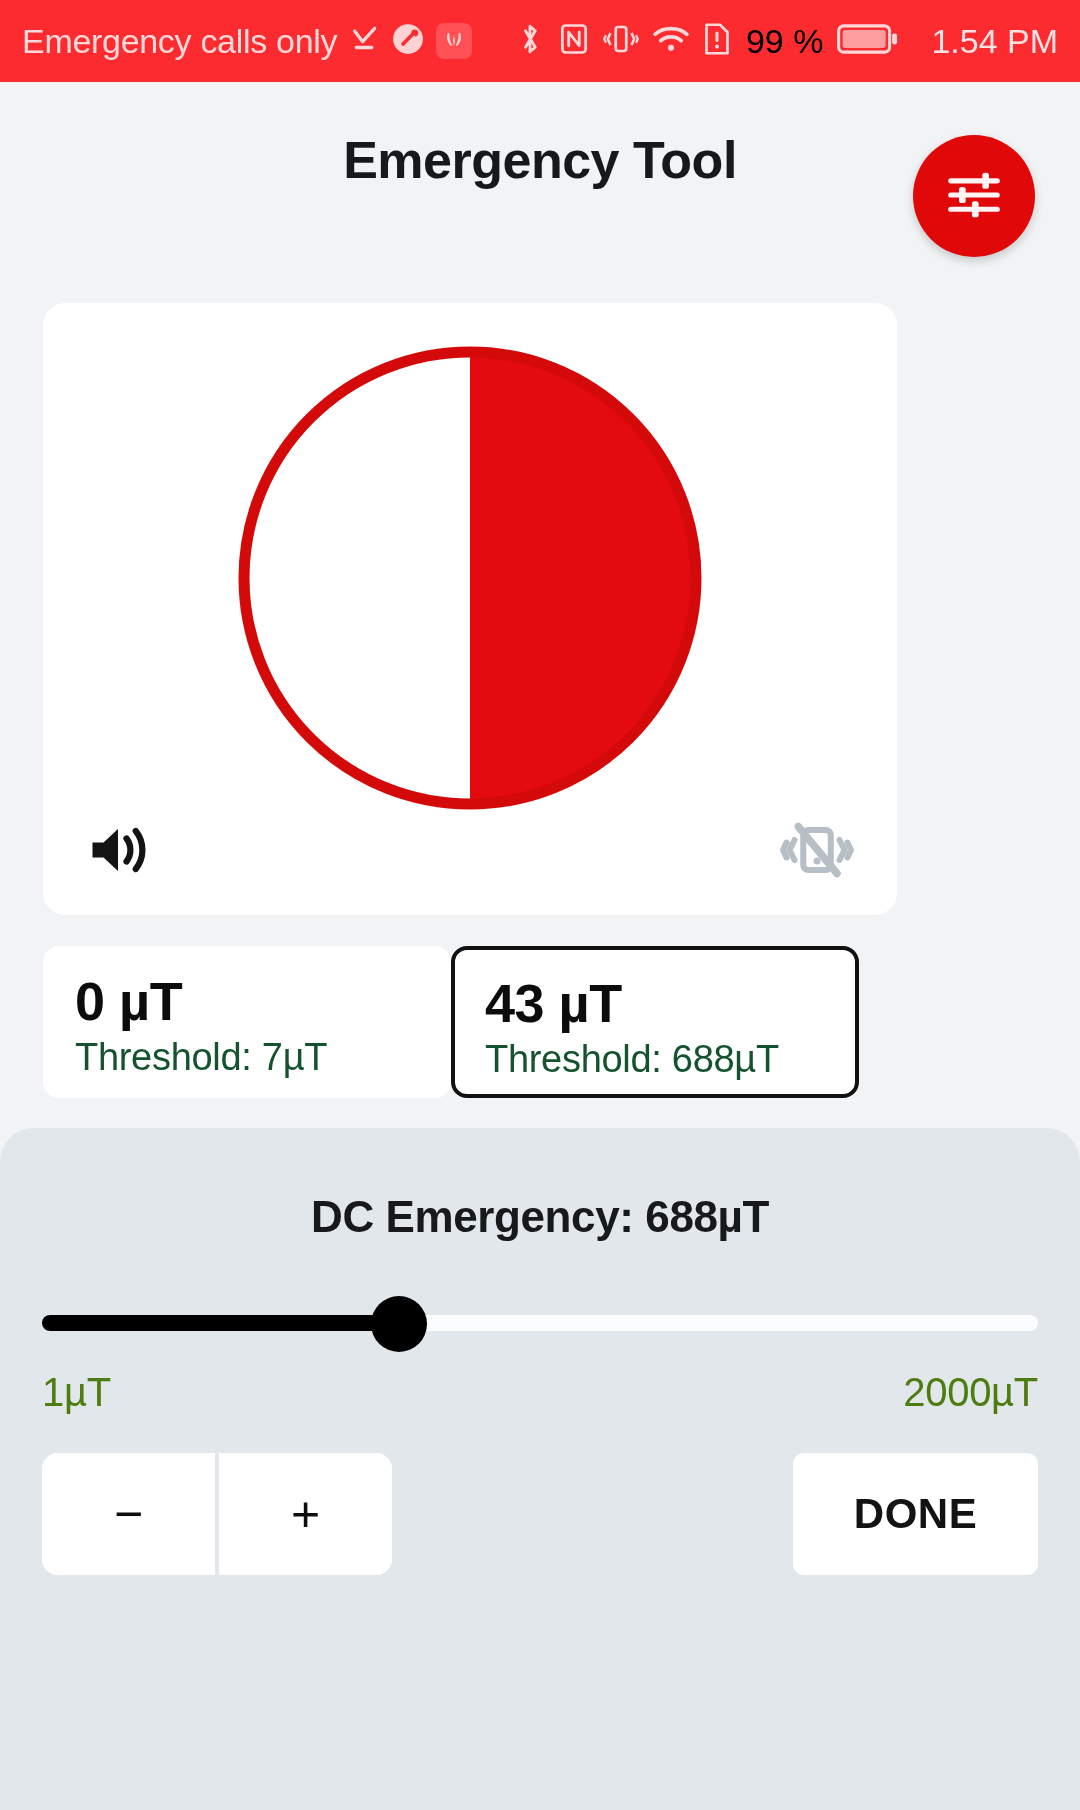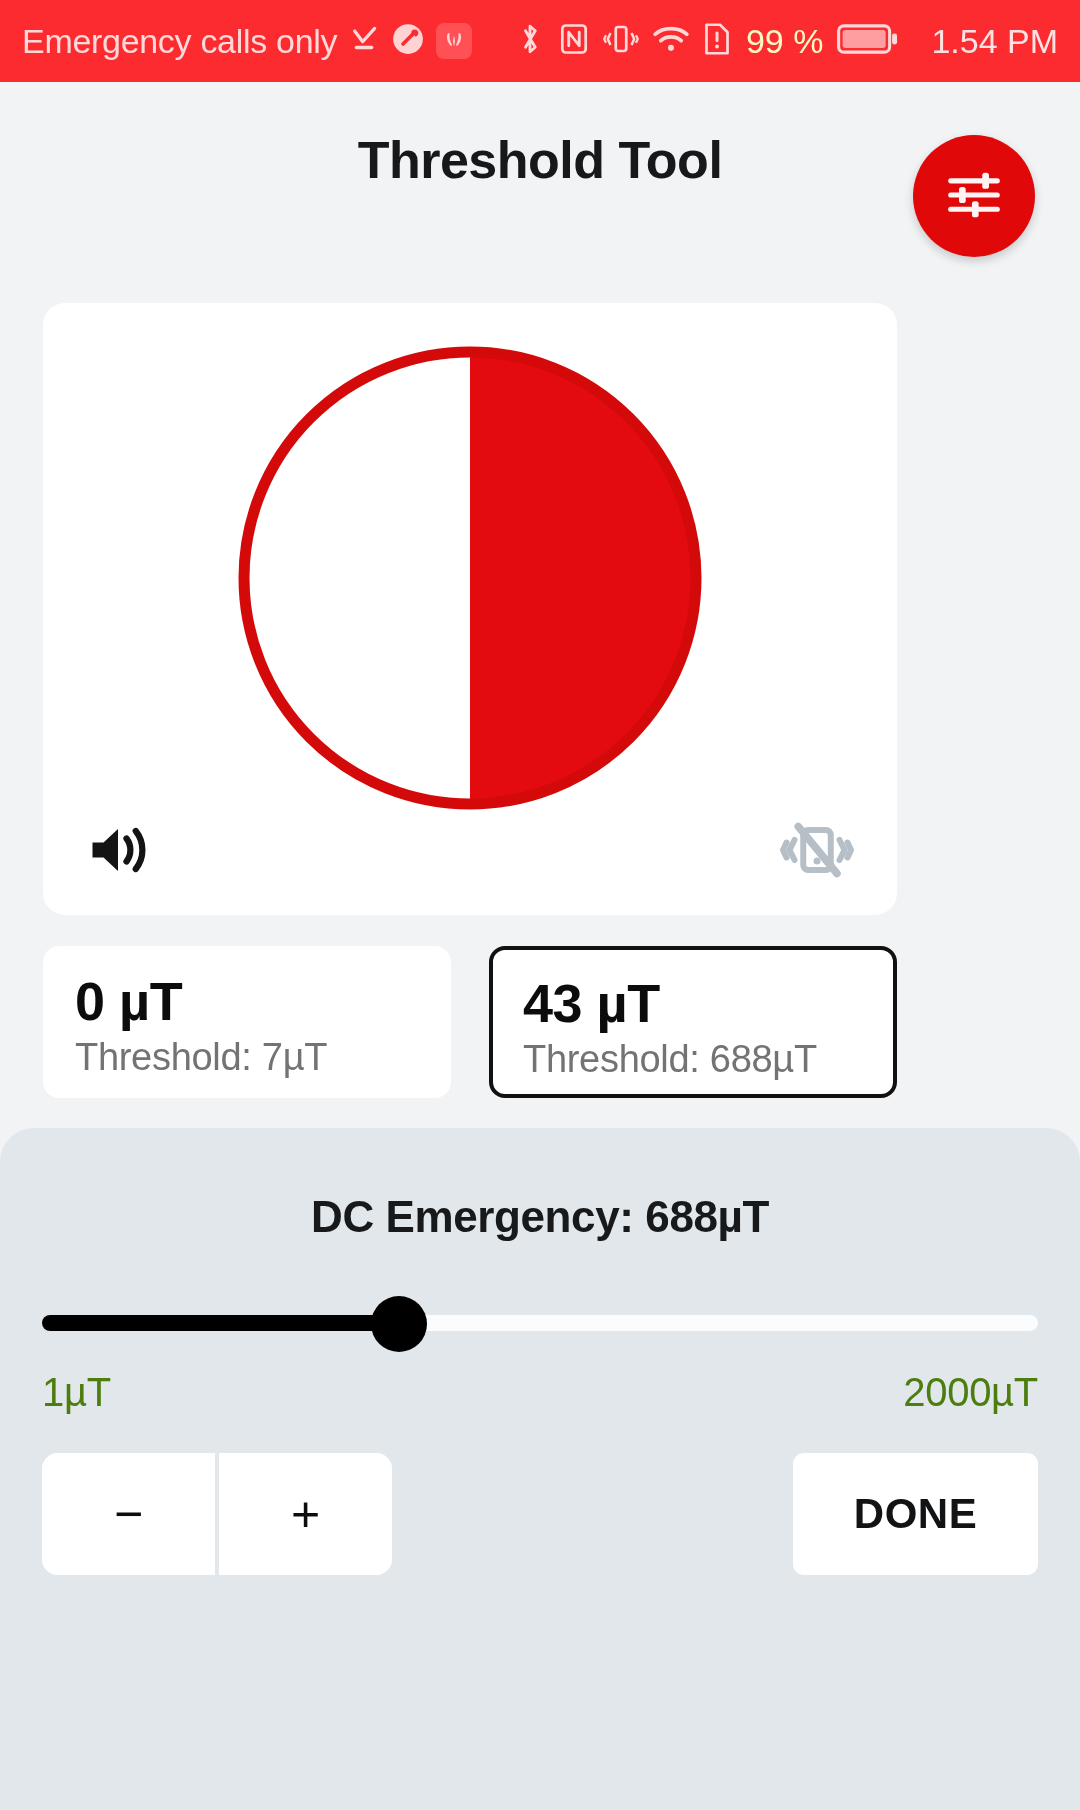--- a/index.html
+++ b/index.html
@@ -39,21 +39,21 @@
   }
   .sb-right {
     margin-left: auto;
     display: flex;
     align-items: center;
     gap: 13px;
   }
   .sb-icon { display: block; }
   .sb-pct {
     font-size: 34px;
-    color: #fef9c3;
+    color: #000000;
     white-space: nowrap;
     margin-left: 2px;
   }
   .sb-time {
     font-size: 34px;
     color: #FFE2E3;
     white-space: nowrap;
     margin-left: 18px;
   }
   .huawei-badge {
@@ -131,21 +131,20 @@
     display: block;
   }
 
   
   .readings {
     position: absolute;
     left: 43px;
     top: 946px;
     width: 854px;
     display: flex;
-    justify-content: space-between;
   }
   .reading-card {
     width: 408px;
     height: 152px;
     background: #FFFFFF;
     border-radius: 16px;
     box-sizing: border-box;
     padding: 25px 0 0 30px;
     border: 2px solid transparent;
     cursor: pointer;
@@ -155,21 +154,21 @@
   }
   .reading-value {
     font-size: 54px;
     font-weight: bold;
     color: #0C0C0C;
     line-height: 1.05;
     letter-spacing: -0.5px;
   }
   .reading-threshold {
     font-size: 38px;
-    color: #737373;
+    color: #14532d;
     margin-top: 6px;
     letter-spacing: -0.3px;
   }
 
   
   .panel {
     position: absolute;
     left: 0;
     right: 0;
     top: 1128px;
@@ -340,21 +339,21 @@
           <rect x="1" y="2.5" width="33" height="17" rx="3.4" stroke="#FFD9DA" stroke-width="2" fill="none"></rect>
           <rect x="3.6" y="5.1" width="27.8" height="11.8" rx="1.8" fill="#FF9EA1"></rect>
           <rect x="35.6" y="7.5" width="3.2" height="7" rx="1.4" fill="#FFD9DA"></rect>
         </svg>
     </span>
     <span class="sb-time">1.54 PM</span>
   </div>
 </div>
 
 <div class="header">
-  <div class="page-title">Threshold Tool</div>
+  <div class="page-title">Emergency Tool</div>
   <button class="fab">
     <span>
       <svg width="62" height="62" viewBox="0 0 24 24">
         <g stroke="#FFF3F3" stroke-width="2" stroke-linecap="round">
           <line x1="3" y1="6.5" x2="21" y2="6.5"></line>
           <line x1="3" y1="12" x2="21" y2="12"></line>
           <line x1="3" y1="17.5" x2="21" y2="17.5"></line>
         </g>
         <g fill="#FFF3F3">
           <rect x="15.2" y="3.4" width="2.6" height="6.2" rx="1"></rect>

